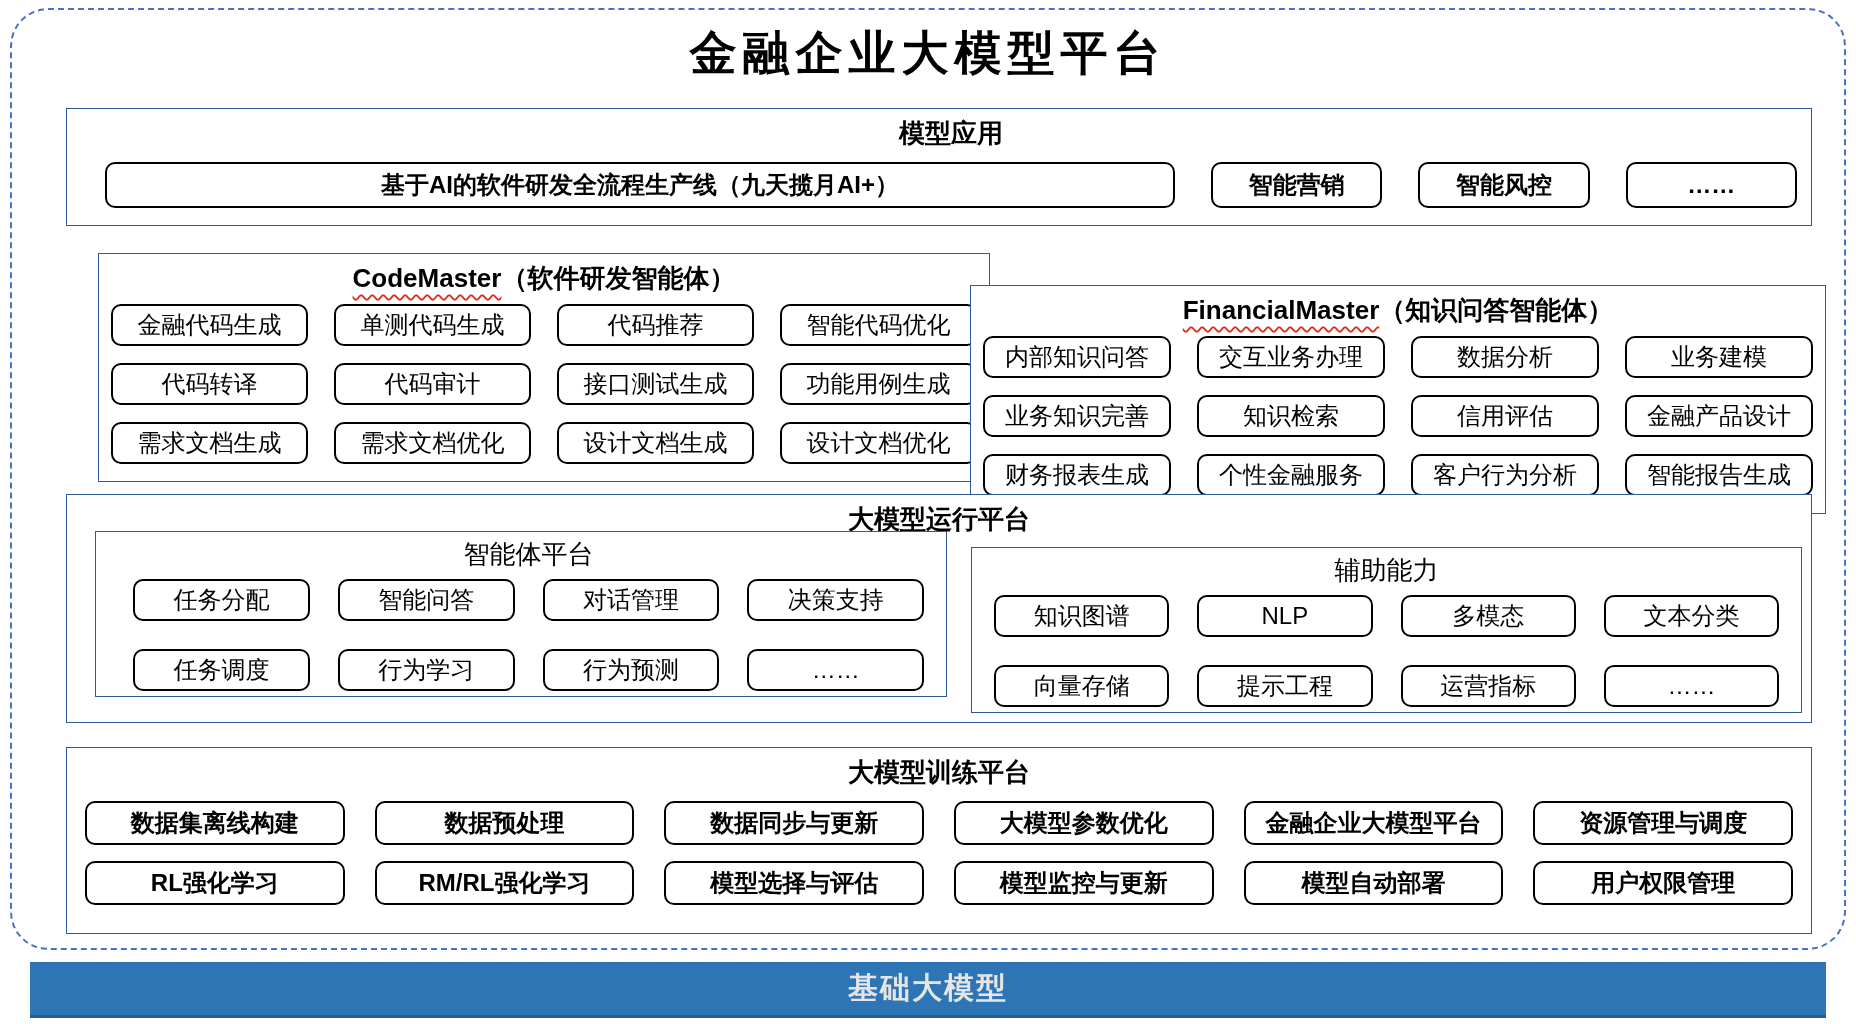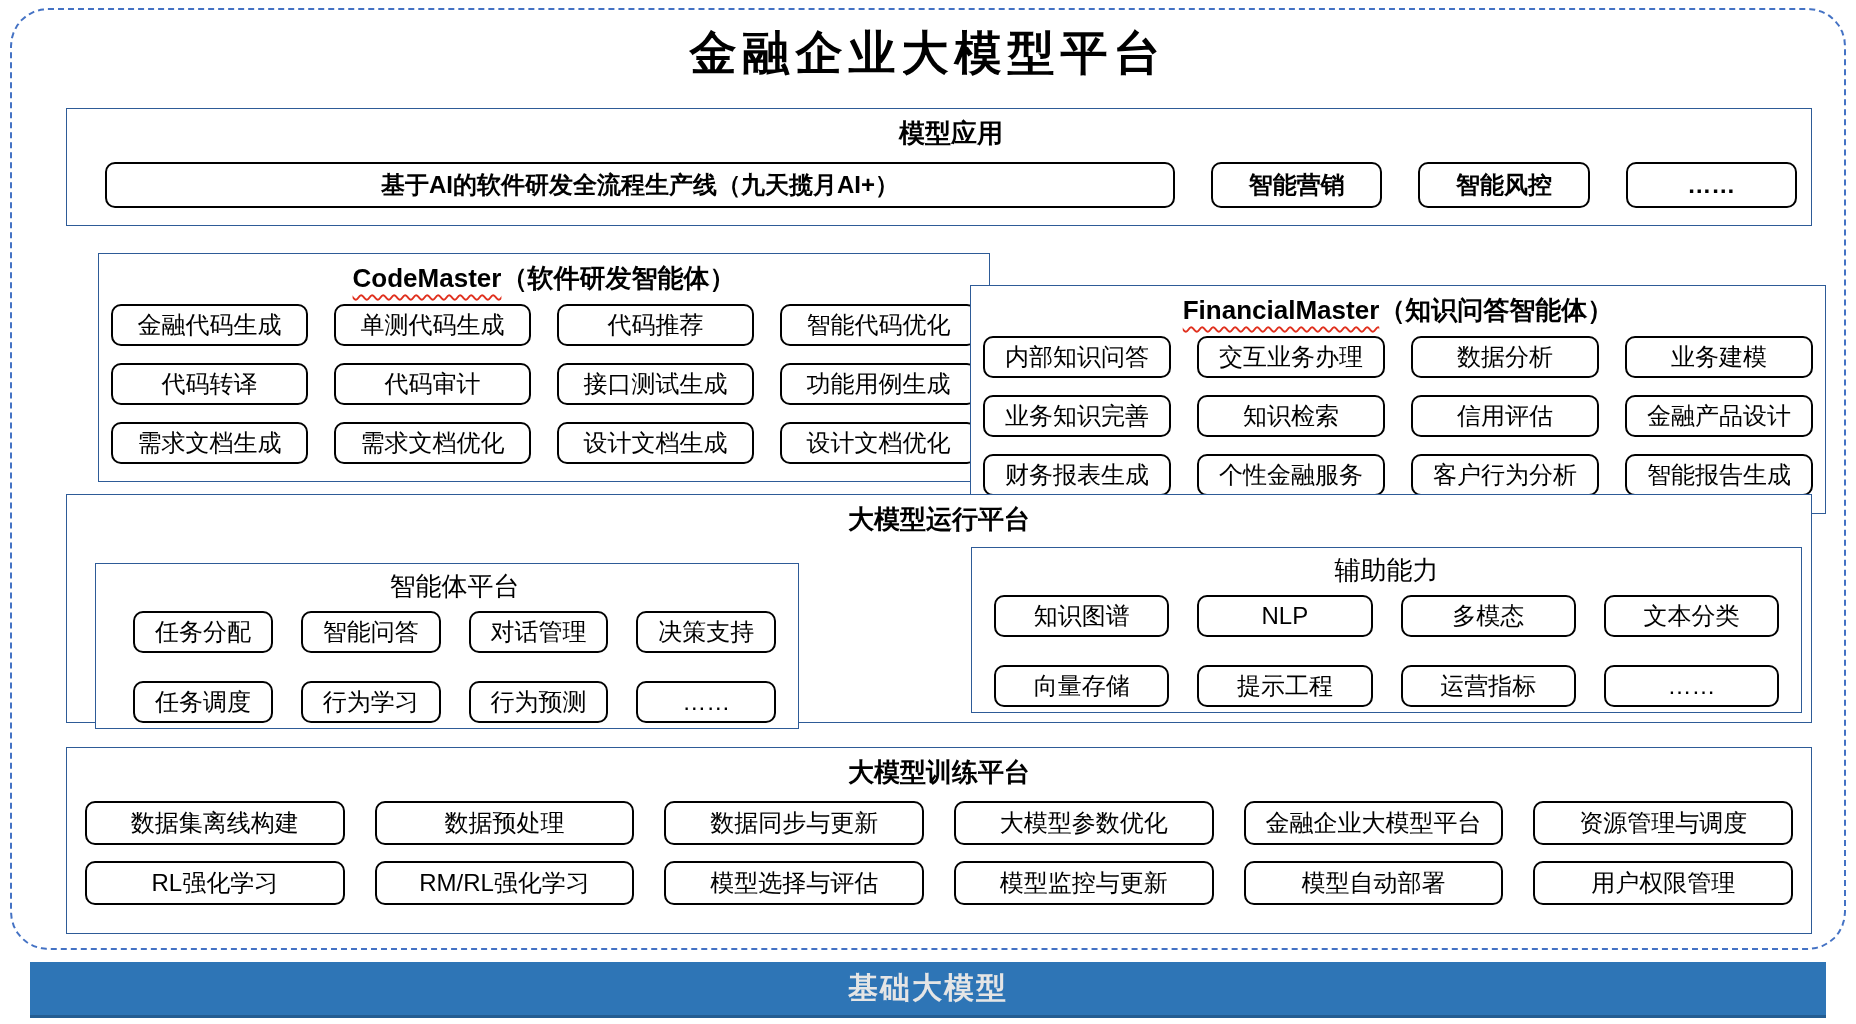--- a/index.html
+++ b/index.html
@@ -50,32 +50,32 @@
   .sec-codemaster { left: 66px; top: 253px; width: 892px; height: 229px; margin-left: 32px; }
   .sec-finmaster  { left: 970px; top: 253px; width: 856px; height: 229px; margin-top: 32px; }
   .agent-grid {
     display: grid; grid-template-columns: repeat(4, 1fr);
     column-gap: 26px; row-gap: 17px; padding: 9px 12px 0 12px;
   }
 
   
   .sec-runtime { left: 66px; top: 494px; width: 1746px; height: 229px; }
   .subsection { position: absolute; border: 1.5px solid #2E5B97; background: #fff; }
-  .sub-agent { left: 28px;  top: 68px; width: 704px; height: 166px; padding-left: 15px; }
+  .sub-agent { left: 28px;  top: 36px; width: 852px; height: 166px; padding-left: 15px; }
   .sub-aux   { left: 904px; top: 52px; width: 831px; height: 166px; }
   .sub-grid {
     display: grid; grid-template-columns: repeat(4, 1fr);
     column-gap: 46px; row-gap: 16px; padding: 8px 22px 0 22px; gap: 28px;
   }
 
   
   .sec-training { left: 66px; top: 747px; width: 1746px; height: 187px; }
   .training-grid {
     display: grid; grid-template-columns: repeat(6, 1fr);
-    column-gap: 30px; row-gap: 16px; padding: 12px 18px 0 18px;
+    column-gap: 30px; row-gap: 16px; padding: 12px 18px 0 18px; font-weight: bold;
   }
   .training-grid .cap-box { height: 44px; }
 
   
   .foundation-bar {
     position: absolute; left: 30px; top: 962px; width: 1796px; height: 56px;
     background: #2E75B6; border-bottom: 3px solid #245D92;
     display: flex; align-items: center; justify-content: center;
     color: #e5e5e5; font-size: 30px; font-weight: 700; letter-spacing: 2px;
   }

